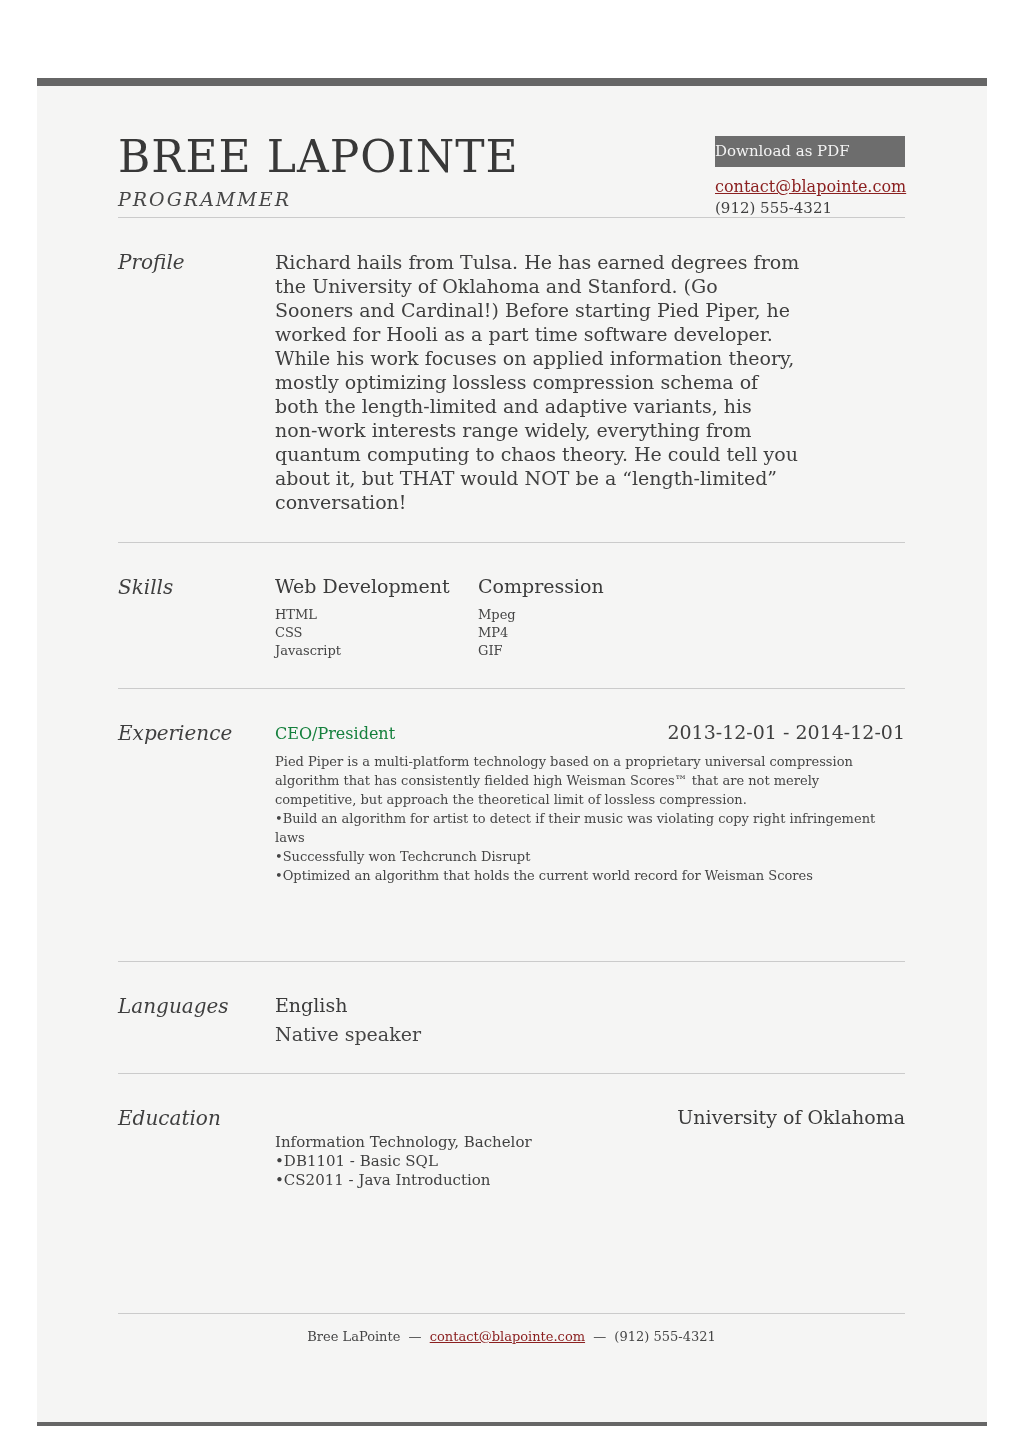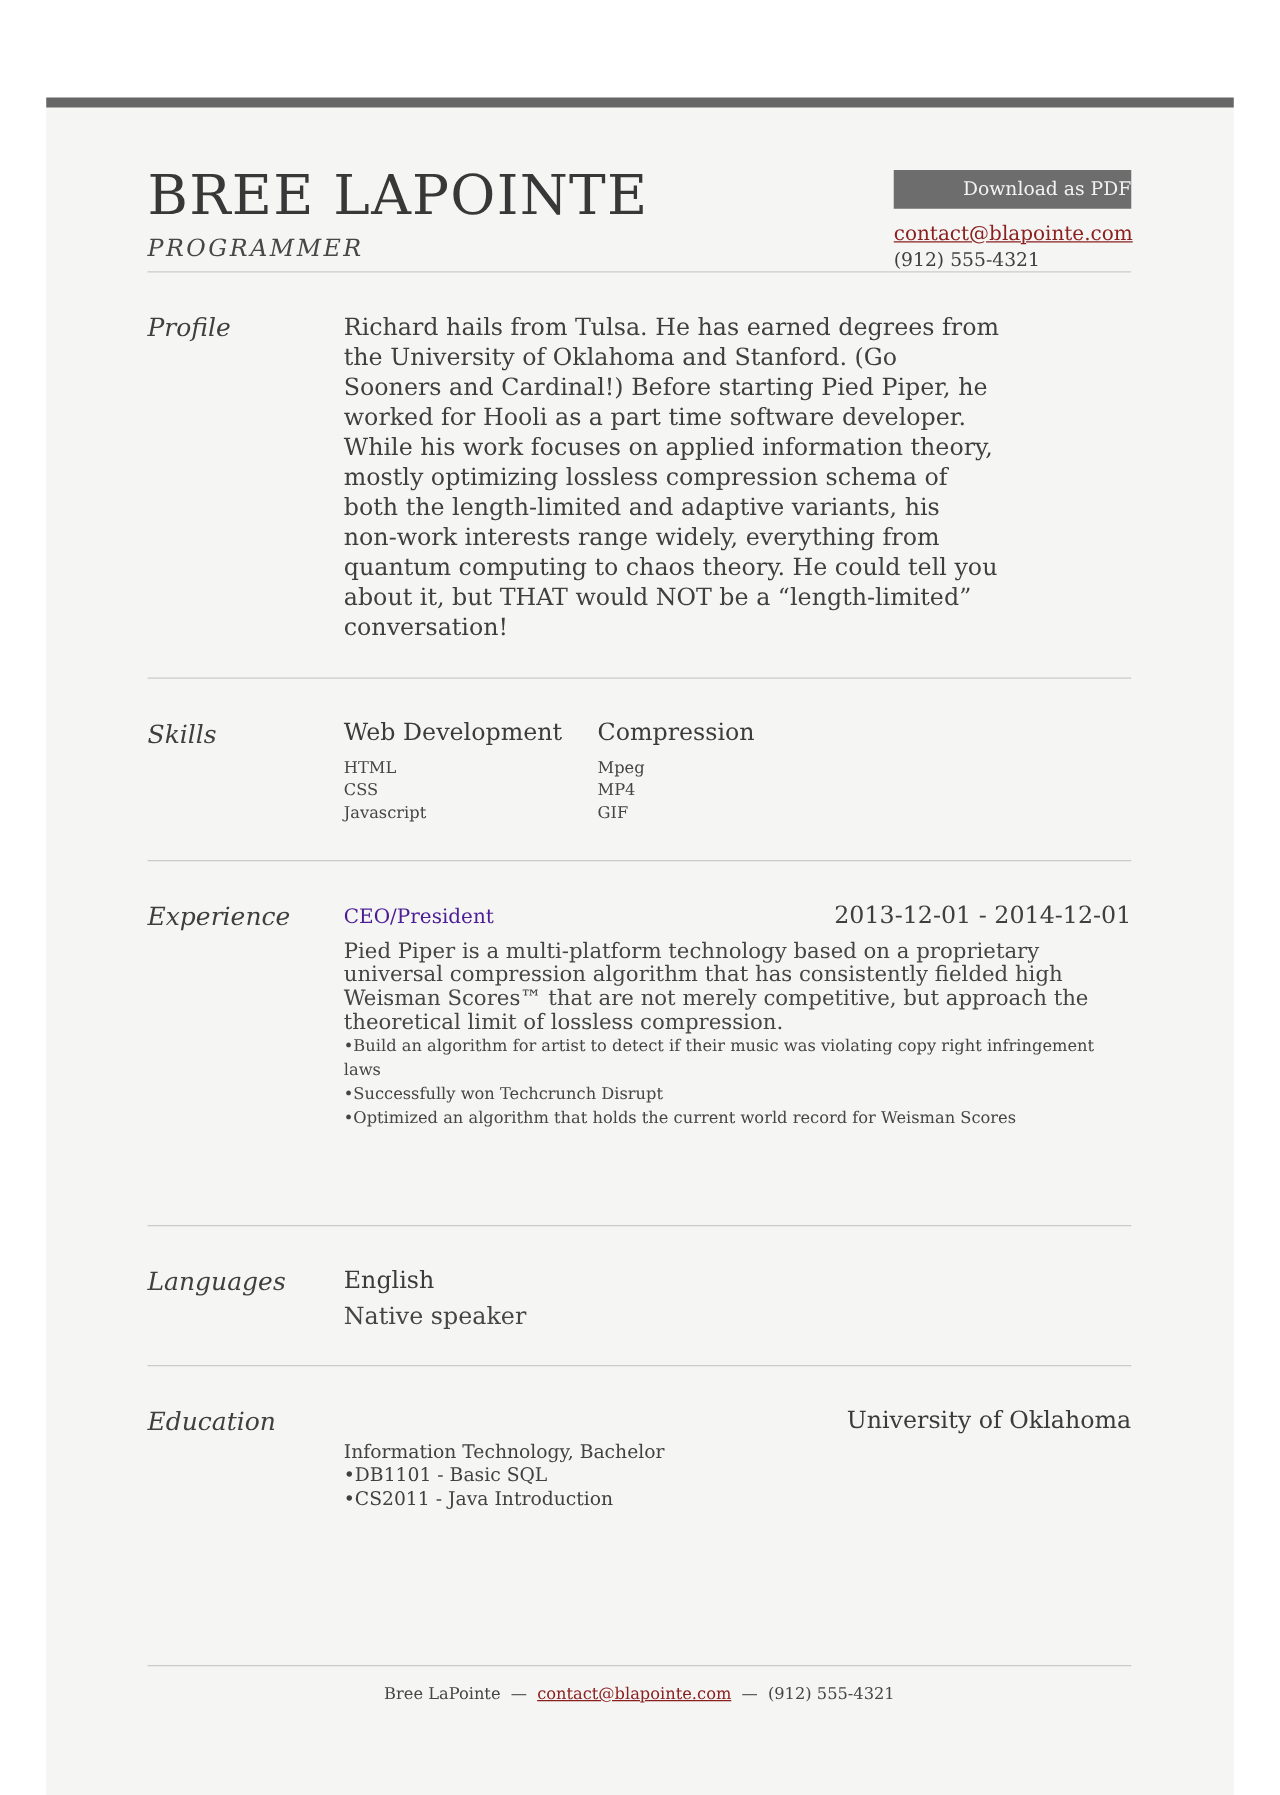--- a/index.html
+++ b/index.html
@@ -36,21 +36,21 @@
     letter-spacing: 2px;
     color: #474747;
   }
   .header-right { width: 190px; flex-shrink: 0; padding-top: 2px; }
   .download-btn {
     display: block;
     width: 190px;
     background: #6d6d6d;
     color: #f3f3f3;
     font-size: 15px;
-    text-align: right;
+    text-align: left;
     padding: 6px 0 7px 0;
     text-decoration: none;
     cursor: pointer;
     border: none;
   }
   .email-link {
     display: inline-block;
     margin-top: 10px;
     font-size: 16px;
     color: #8b2020;
@@ -93,26 +93,26 @@
   ul.plain {
     list-style: none;
     margin: 9px 0 0 0;
     padding: 0;
   }
   .skill-item { font-size: 13px; line-height: 18px; color: #454545; }
 
   
   .entry { margin-bottom: 48px; }
   .entry-head { display: flex; justify-content: space-between; align-items: baseline; }
-  .job-title { font-size: 16px; color: #4c1d95; }
+  .job-title { font-size: 16px; color: #15803d; }
   .job-dates { font-size: 19px; color: #3f3f3f; white-space: nowrap; }
   .job-summary {
     margin-top: 9px;
     max-width: 600px;
-    font-size: 17px;
+    font-size: 13px;
     line-height: 19px;
     color: #454545;
   }
   ul.bullets { list-style: none; margin: 0; padding: 0; }
   ul.bullets li {
     font-size: 13px;
     line-height: 19px;
     color: #454545;
   }
   ul.bullets li::before { content: "\2022 "; }

